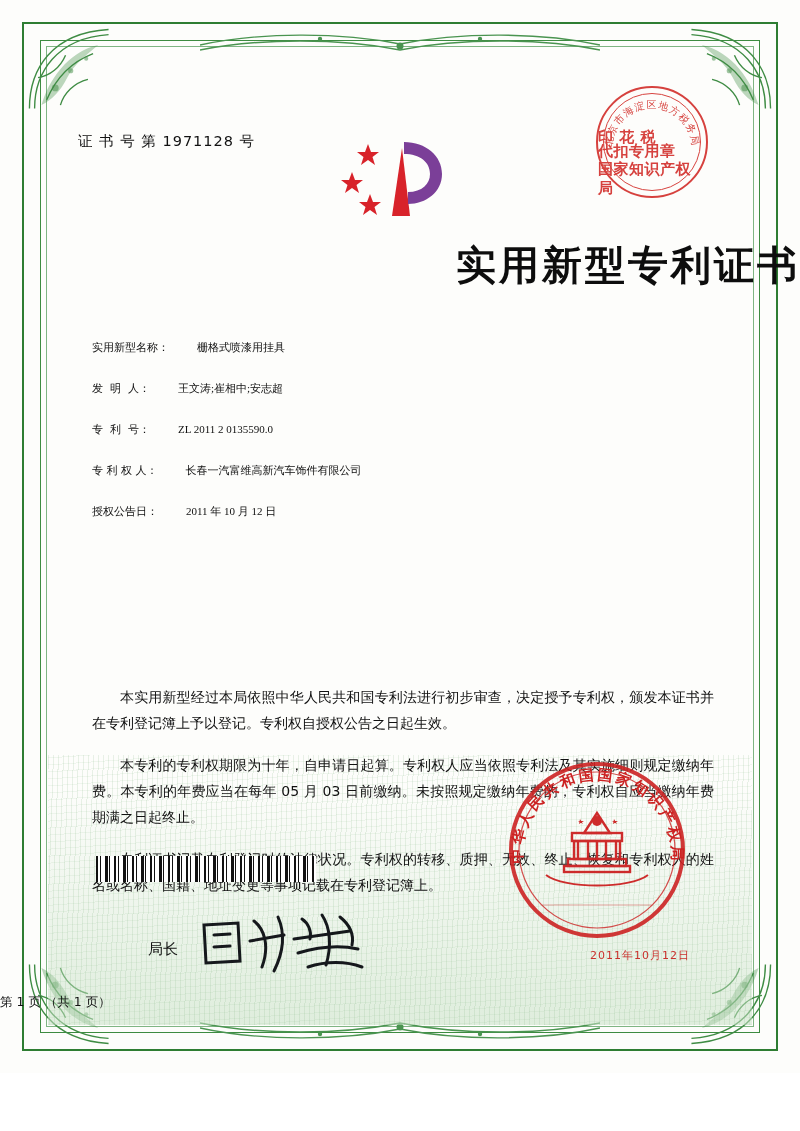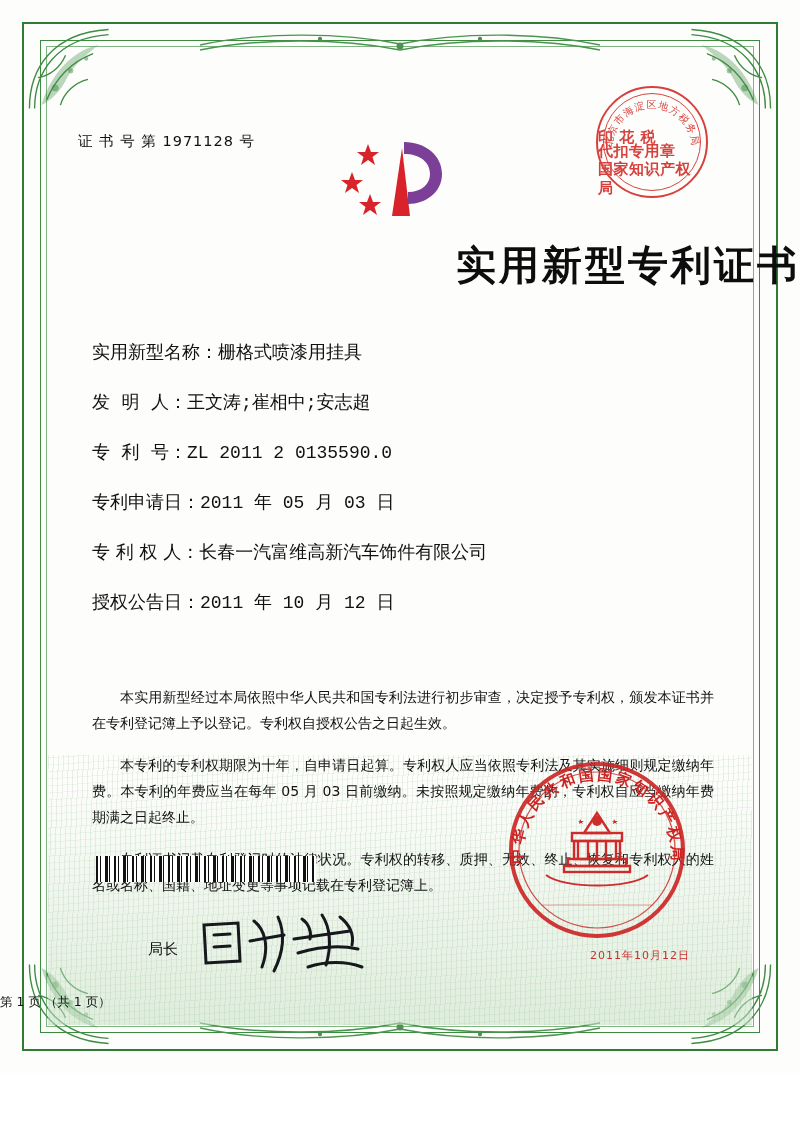--- a/index.html
+++ b/index.html
@@ -99,28 +99,28 @@
     font-family:"DejaVu Sans","Liberation Sans",sans-serif;
   }
 
   
   .fields{
     position:absolute;left:92px;top:340px;right:80px;
   }
   .field{
     display:flex;align-items:baseline;
     margin-bottom:26px;
-    font-size:18px;color:#111;
+    font-size:11px;color:#111;gap:28px;
   }
   .field .lab{
     white-space:pre;
     font-family:"DejaVu Sans","Liberation Sans",sans-serif;
   }
   .field .val{
-    font-family:Liberation Mono, monospace;
+    font-family:Liberation Serif, serif;
   }
 
   
   .body-text{
     position:absolute;left:92px;right:86px;top:668px;
     font-size:14px;line-height:26px;color:#111;text-align:justify;
   }
   .body-text p{margin:16px 0 2px 0;text-indent:2em;}
 
   
@@ -278,24 +278,20 @@
       <span class="lab">实用新型名称：</span>
       <span class="val">栅格式喷漆用挂具</span>
     </div>
     <div class="field">
       <span class="lab">发  明  人：</span>
       <span class="val">王文涛;崔相中;安志超</span>
     </div>
     <div class="field">
       <span class="lab">专  利  号：</span>
       <span class="val">ZL 2011 2 0135590.0</span>
-    </div>
-    <div class="field">
-      <span class="lab">专利申请日：</span>
-      <span class="val">2011 年 05 月 03 日</span>
     </div>
     <div class="field">
       <span class="lab">专 利 权 人：</span>
       <span class="val">长春一汽富维高新汽车饰件有限公司</span>
     </div>
     <div class="field">
       <span class="lab">授权公告日：</span>
       <span class="val">2011 年 10 月 12 日</span>
     </div>
   </div>

